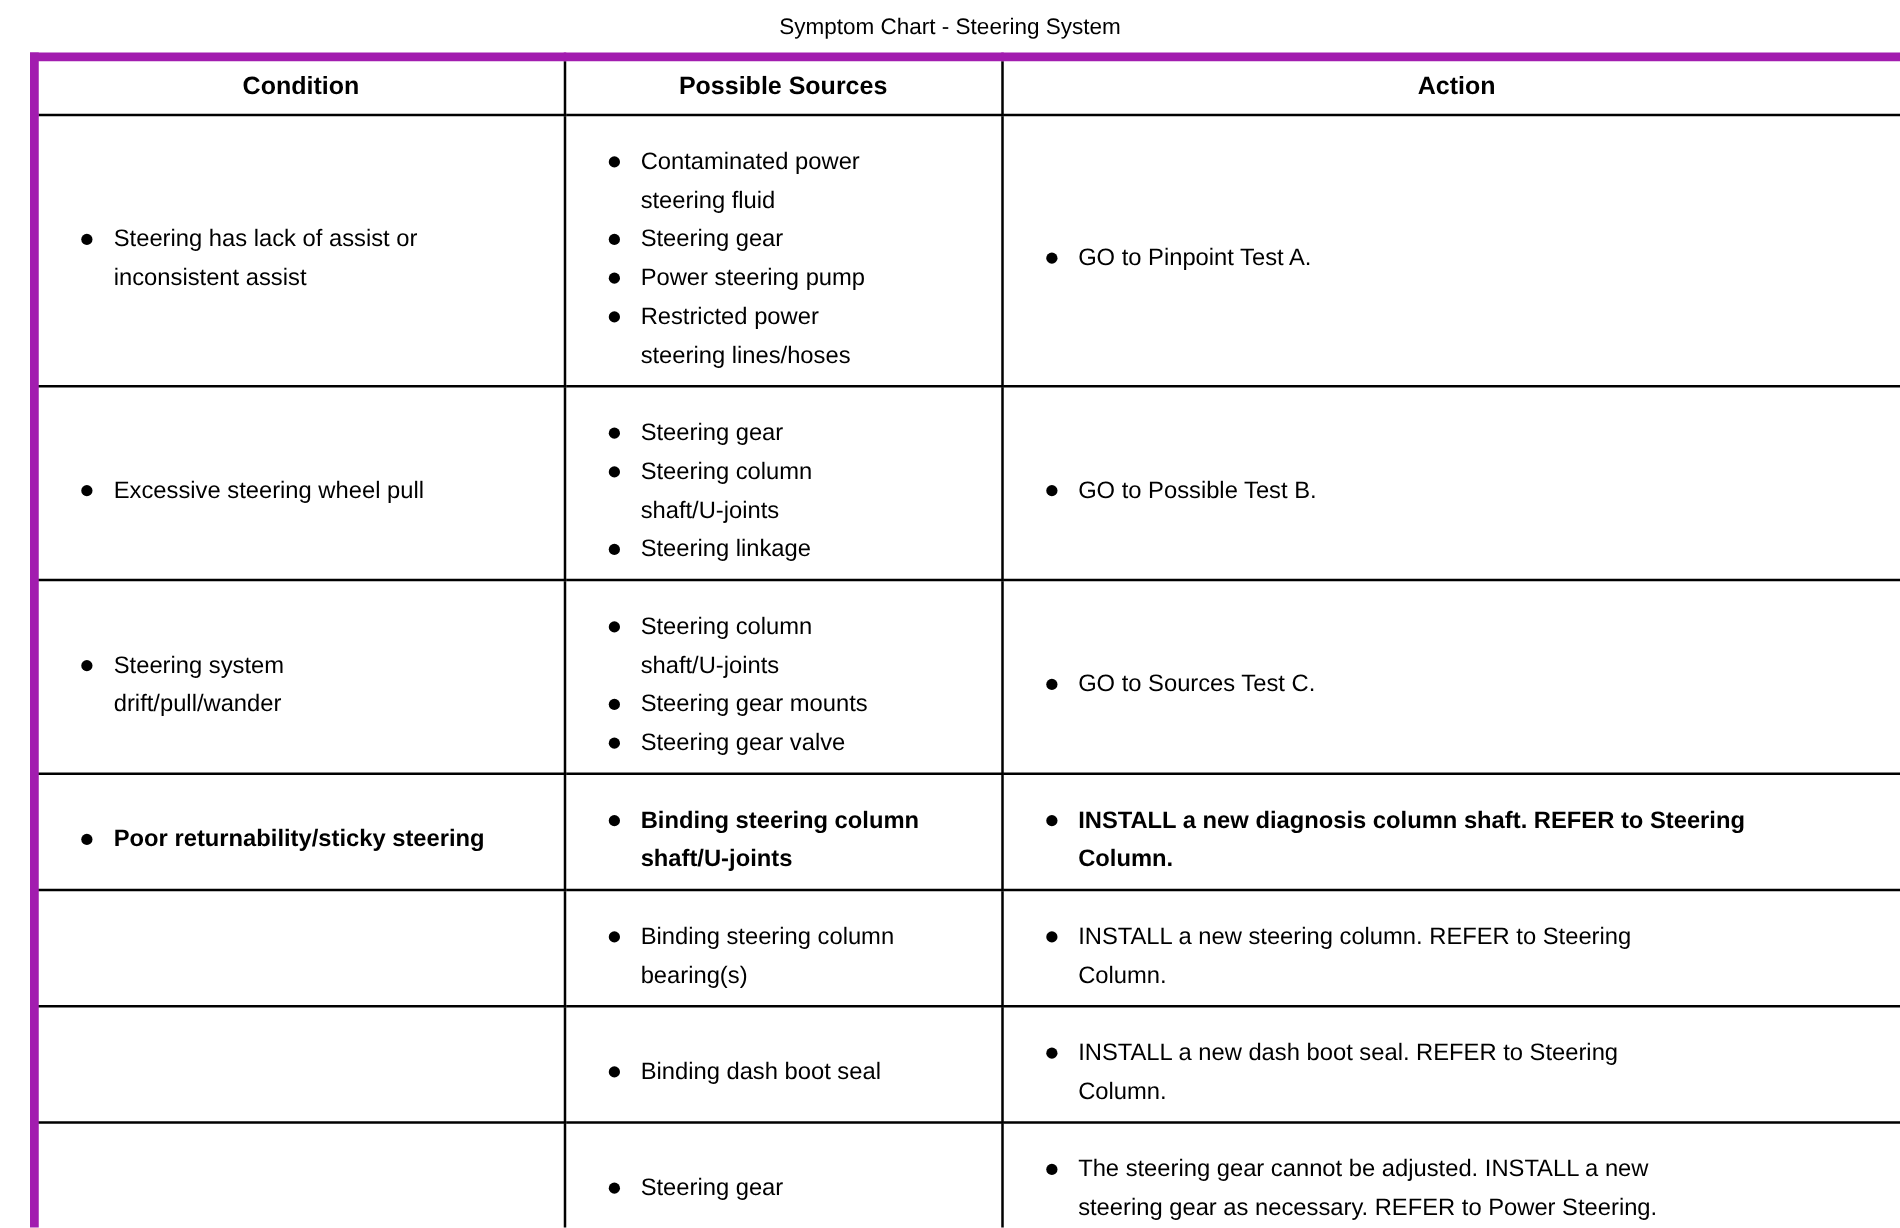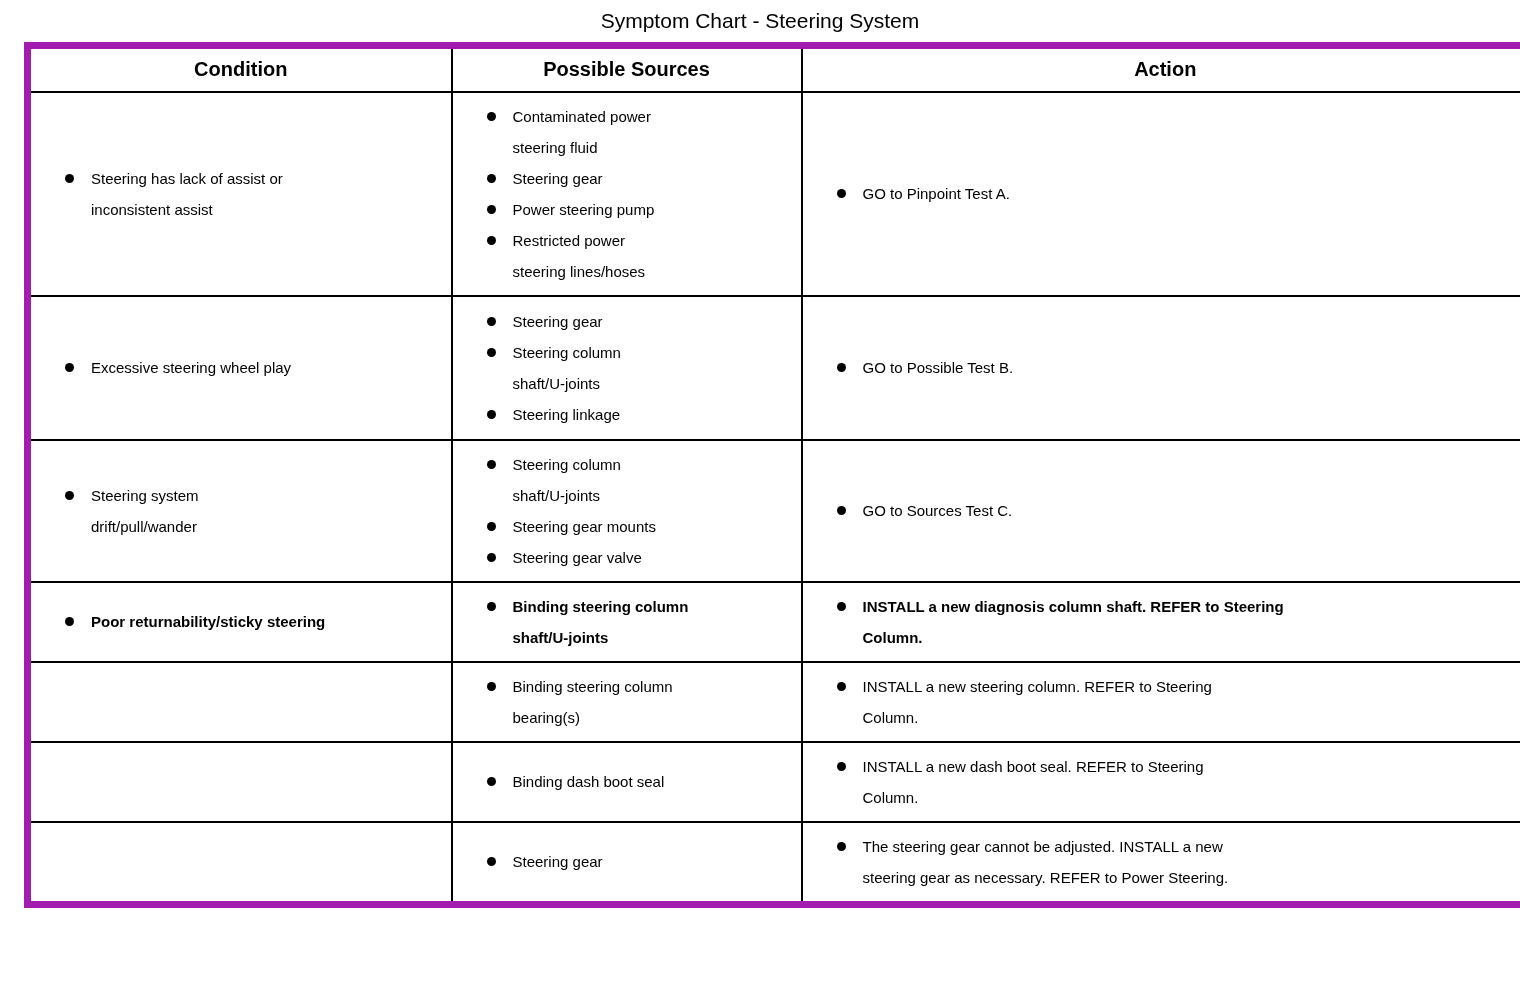--- a/index.html
+++ b/index.html
@@ -10,36 +10,36 @@
     color: #000000;
     font-family: "Liberation Sans", sans-serif;
   }
   .page {
     width: 1520px;
     height: 982px;
     padding: 4px 8px 8px 8px;
   }
   .chart-title {
     text-align: center;
-    font-size: 21px;
+    font-size: 18px;
     line-height: 26px;
     padding: 4px 0 8px 0;
   }
   table.symptom-table {
     border-collapse: collapse;
     width: 1504px;
     table-layout: fixed;
     border: 7px solid #a21caf;
     margin-left: 16px;
   }
   th, td {
     border: 2px solid #000;
     vertical-align: middle;
-    font-size: 15px;
-    padding: 8px 12px 8px 26px;
+    font-size: 19px;
+    padding: 21px 12px 8px 26px;
   }
   th {
     text-align: center;
     font-weight: bold;
     font-size: 20px;
     height: 46px;
     padding: 8px;
   }
   col.c-cond   { width: 424px; }
   col.c-src    { width: 350px; }
@@ -117,21 +117,21 @@
         <td>
           <ul class="blist">
             <li>GO to Pinpoint Test A.</li>
           </ul>
         </td>
       </tr>
 
       <tr class="r1">
         <td>
           <ul class="blist">
-            <li>Excessive steering wheel play</li>
+            <li>Excessive steering wheel pull</li>
           </ul>
         </td>
         <td>
           <ul class="blist">
             <li>Steering gear</li>
             <li>Steering column
 shaft/U-joints</li>
             <li>Steering linkage</li>
           </ul>
         </td>

